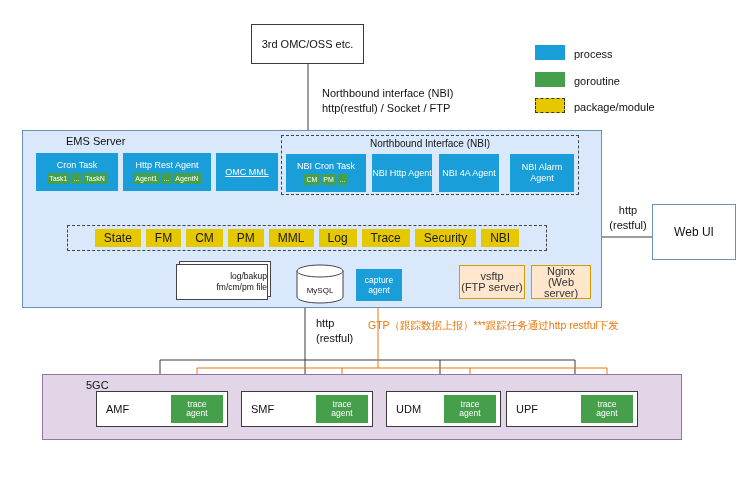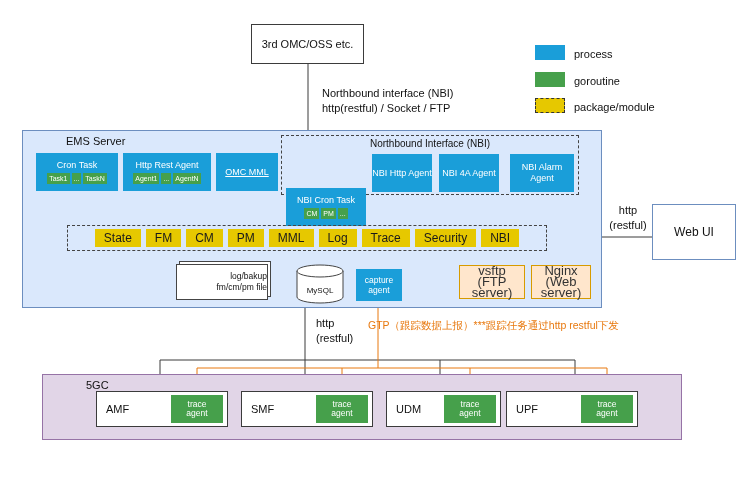--- a/index.html
+++ b/index.html
@@ -34,21 +34,21 @@
 
   .modules-bar { position:absolute; border:1px dashed #444; display:flex; align-items:center; justify-content:center; gap:5px; }
   .module { background:#e6c800; color:#1a1a1a; font-size:12px; line-height:12px; padding:3px 9px; white-space:nowrap; }
 
   .doc-box { position:absolute; background:#fff; border:1px solid #444;
              box-shadow: 3px -3px 0 -1px #fff, 3px -3px 0 0 #444;
              display:flex; flex-direction:column; align-items:flex-end; justify-content:center;
              font-size:8.5px; line-height:11px; color:#111; text-align:center; }
 
   .capture { position:absolute; background:#1a9ed9; color:#fff; display:flex; flex-direction:column; align-items:center; justify-content:center; font-size:8.5px; line-height:10px; text-align:left; }
-  .orange-box { position:absolute; background:#ffe6cc; border:1px solid #d79b00; display:flex; flex-direction:column; align-items:center; justify-content:flex-end; font-size:13px; line-height:11px; color:#333; text-align:center; }
+  .orange-box { position:absolute; background:#ffe6cc; border:1px solid #d79b00; display:flex; flex-direction:column; align-items:center; justify-content:center; font-size:11px; line-height:11px; color:#333; text-align:center; }
 
   .webui { background:#fff; border:1px solid #6c8ebf; display:flex; align-items:center; justify-content:center; font-size:12px; color:#111; }
 
   .gtp { font-size:10.5px; color:#e8790f; white-space:nowrap; }
 
   .fivegc { background:#e1d5e7; border:1px solid #9673a6; }
   .nf { position:absolute; height:36px; background:#fff; border:1px solid #3b3b3b; }
   .nf-label { position:absolute; left:9px; top:50%; transform:translateY(-50%); font-size:11px; color:#111; }
   .trace { position:absolute; right:4px; top:3px; width:52px; height:28px; background:#46a04b; color:#fff; display:flex; flex-direction:column; align-items:center; justify-content:center; font-size:8.5px; line-height:9.5px; text-align:center; }
 </style>
@@ -136,21 +136,21 @@
       </div>
     </div>
 
     <div class="blue-box" style="left:193px; top:22px; width:62px; height:38px;text-decoration:underline;">
       <div class="blue-label">OMC MML</div>
     </div>
 
     <div class="dashed-group" style="left:258px; top:4px; width:298px; height:60px;">
       <div class="group-title">Northbound Interface (NBI)</div>
 
-      <div class="blue-box" style="left:4px; top:18px; width:80px; height:38px;margin-top:34px;">
+      <div class="blue-box" style="left:4px; top:18px; width:80px; height:38px;">
         <div class="blue-label">NBI Cron Task</div>
         <div class="mini-row">
           <span class="mini">CM</span>
           <span class="mini">PM</span>
           <span class="mini">...</span>
         </div>
       </div>
 
       <div class="blue-box" style="left:90px; top:18px; width:60px; height:38px;">
         <div class="blue-label">NBI Http Agent</div>

